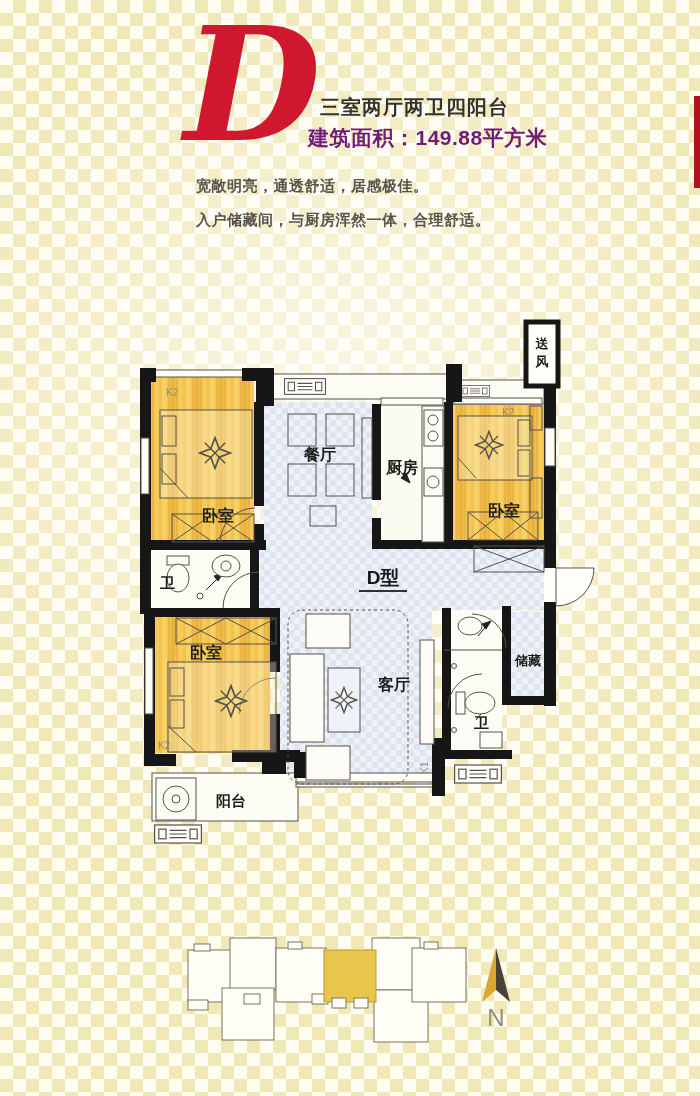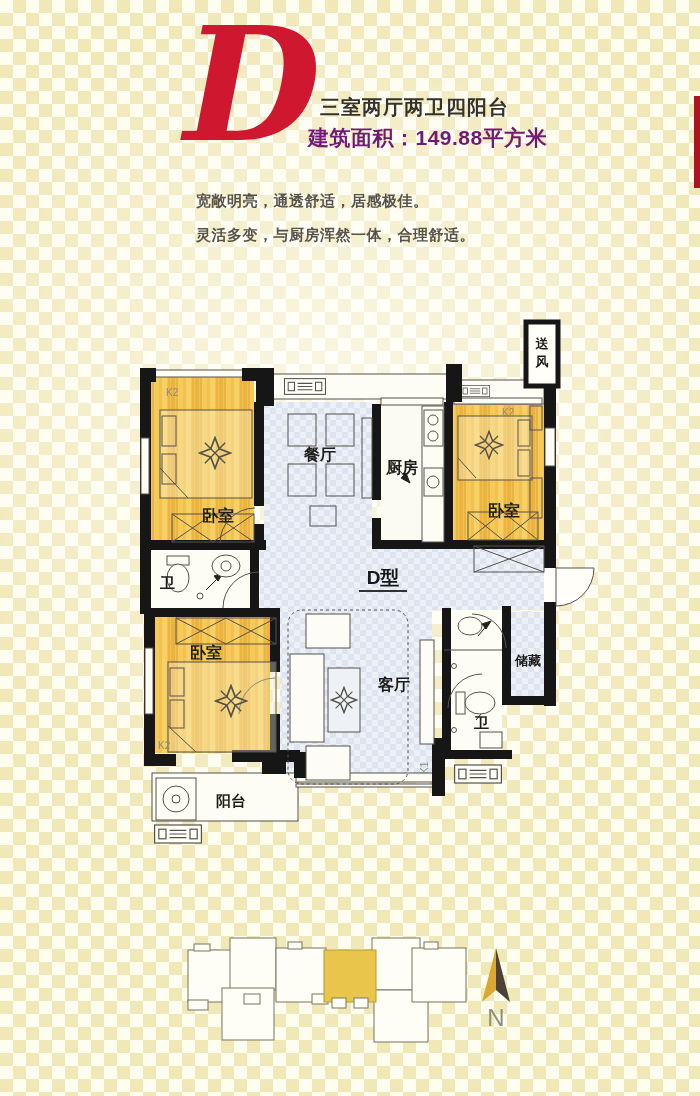--- a/index.html
+++ b/index.html
@@ -15,21 +15,21 @@
     background-position:0 0,0 0,13px 13px;
   }
   .letter-d{
     position:absolute;left:184px;top:6px;line-height:1;
     font-family:"DejaVu Serif",serif;font-style:italic;font-weight:700;
     font-size:158px;color:#cf1830;
   }
   .plan-title{position:absolute;left:320px;top:94px;font-size:20px;font-weight:700;color:#35322c;letter-spacing:1px;}
   .plan-area{position:absolute;left:308px;top:124px;font-size:21px;font-weight:700;color:#701a75;letter-spacing:.5px;}
   .desc{position:absolute;left:196px;top:178px;font-size:15px;font-weight:700;color:#57524a;letter-spacing:.5px;}
-  .desc p{margin:15px 0 19px 0;line-height:15px;}
+  .desc p{margin:0 0 19px 0;line-height:15px;}
   .plan-svg{position:absolute;left:138px;top:318px;}
   .site-svg{position:absolute;left:182px;top:932px;}
   .north-svg{position:absolute;left:474px;top:944px;}
   .red-edge{position:absolute;right:0;top:96px;width:6px;height:92px;background:#b01220;}
   svg text{font-family:"Liberation Sans",sans-serif;}
   .room-label{font-size:16px;font-weight:700;fill:#1d1d1a;}
   .small-label{font-size:15px;font-weight:700;fill:#1d1d1a;}
   .code-label{font-size:10px;fill:#8b8b7d;}
   .shaft-label{font-size:13px;font-weight:700;fill:#1d1d1a;}
   .type-label{font-size:19px;font-weight:700;fill:#17171a;}
@@ -39,21 +39,21 @@
 </style>
 </head>
 <body>
 
 <div class="letter-d">D</div>
 <div class="plan-title">三室两厅两卫四阳台</div>
 <div class="plan-area">建筑面积：149.88平方米</div>
 
 <div class="desc">
   <p>宽敞明亮，通透舒适，居感极佳。</p>
-  <p>灵活多变，与厨房浑然一体，合理舒适。</p>
+  <p>入户储藏间，与厨房浑然一体，合理舒适。</p>
 </div>
 
 <div class="red-edge"></div>
 
 <svg class="plan-svg" width="482" height="540" viewBox="0 0 482 540">
   <defs>
     <pattern id="wood" width="24" height="24" patternUnits="userSpaceOnUse">
       <rect width="24" height="24" fill="#f2c14e"></rect>
       <rect x="0" width="5" height="24" fill="#f8d166"></rect>
       <rect x="9" width="4" height="24" fill="#eab23e"></rect>

